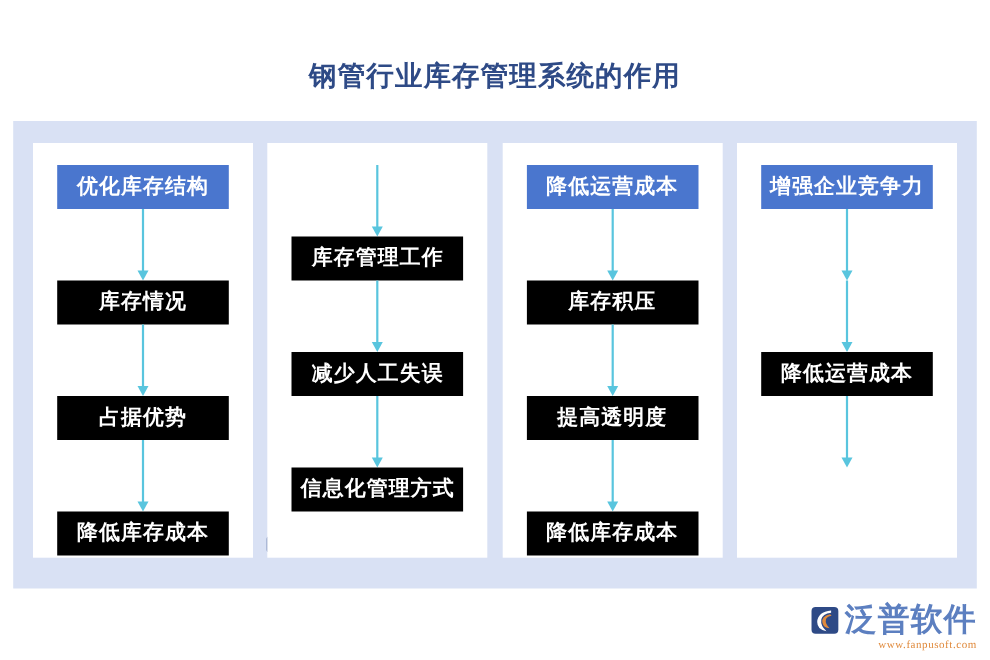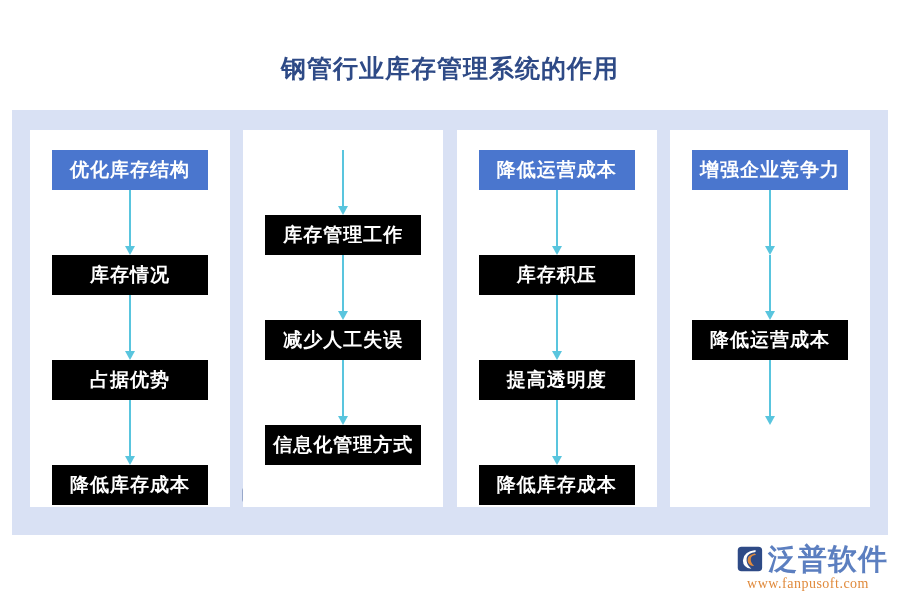--- a/index.html
+++ b/index.html
@@ -144,26 +144,26 @@
   .brand-mark { width: 30px; height: 30px; margin-right: 4px; }
   .brand-name {
     font-size: 29px;
     font-weight: bold;
     color: #5C7FC0;
     letter-spacing: 1px;
     font-family: "Liberation Serif", "DejaVu Serif", serif;
     line-height: 1;
   }
   .brand-url {
-    font-size: 14px;
+    font-size: 10px;
     color: #E08A3C;
     font-family: "Liberation Serif", "DejaVu Serif", serif;
     letter-spacing: 0.5px;
     margin-top: 2px;
-    margin-right: 19px;
+    margin-right: 0;
   }
 </style>
 </head>
 <body>
 
 <div class="page-title">钢管行业库存管理系统的作用</div>
 
 <div class="diagram-container">
 
   <div class="watermark">

